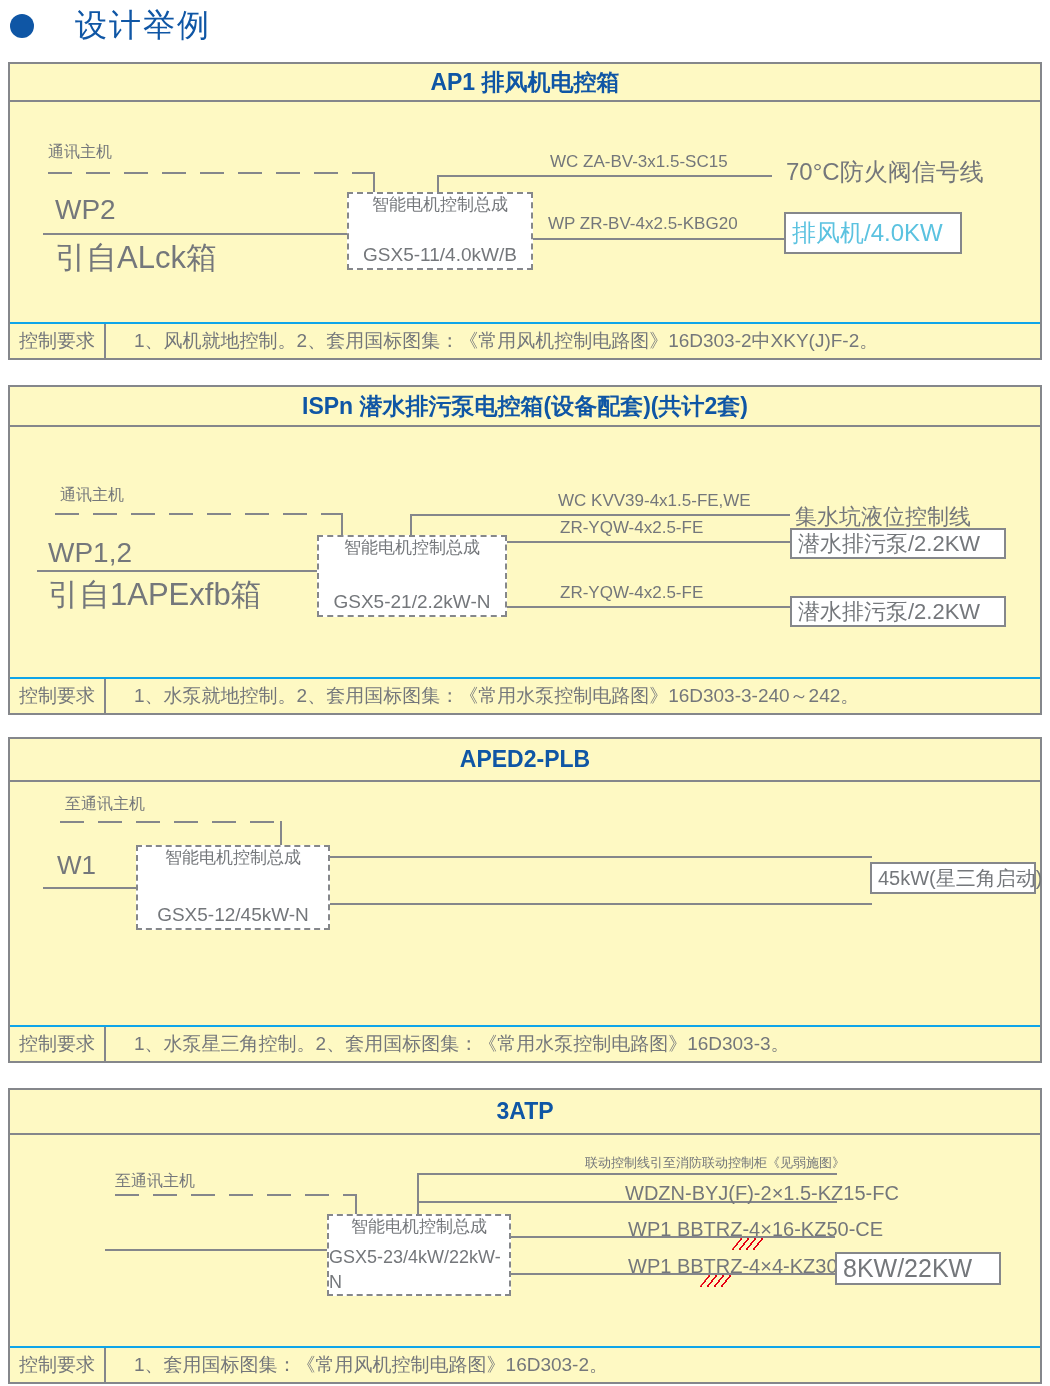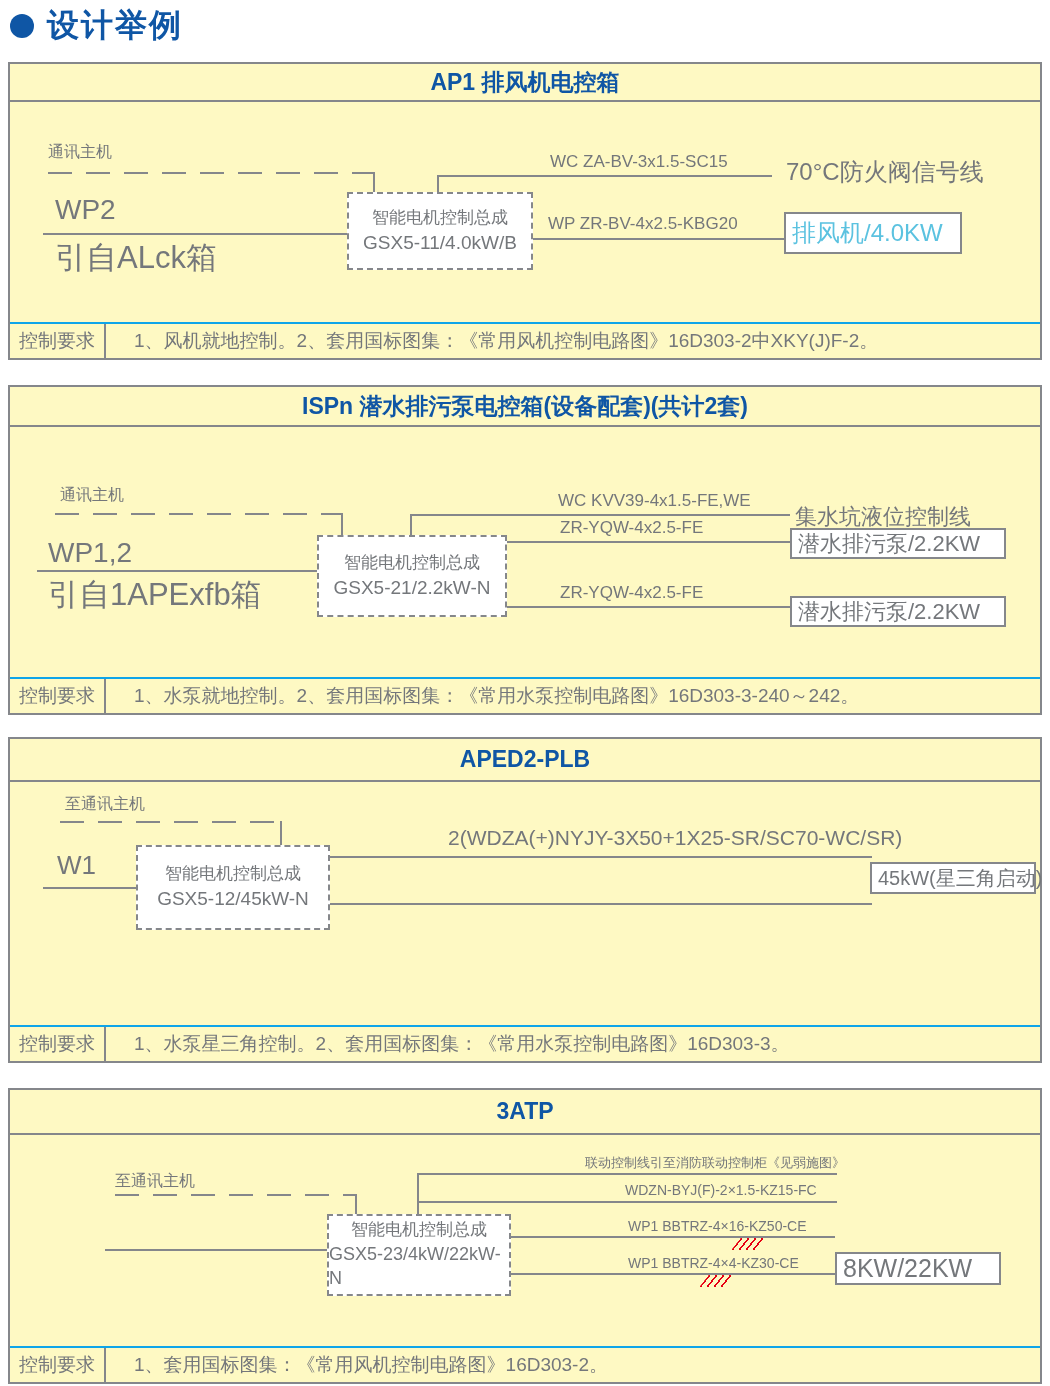--- a/index.html
+++ b/index.html
@@ -3,21 +3,21 @@
 <meta charset="utf-8">
 <style>
   * { margin:0; padding:0; box-sizing:border-box; }
   html,body { background:#fff; }
   body {
     position:relative; width:1050px; height:1386px; overflow:hidden;
     font-family:"Liberation Sans", sans-serif; color:#74777b;
   }
   .page-heading { position:absolute; left:10px; top:4px; display:flex; align-items:center; gap:13px; color:#0F56A5; }
   .bullet { width:24px; height:24px; border-radius:50%; background:#0F56A5; flex:none; }
-  .heading-text { font-size:32px; font-weight:bold; letter-spacing:2px; }
+  .heading-text { font-size:32px; font-weight:normal; letter-spacing:2px;margin-left:28px; }
 
   .panel {
     position:absolute; left:8px; width:1034px;
     border:2px solid #85878B; background:#fef9c3;
     display:flex; flex-direction:column;
   }
   .panel-title {
     border-bottom:2px solid #85878B; flex:none;
     display:flex; align-items:center; justify-content:center;
     color:#0F56A5; font-weight:bold; font-size:23px;
@@ -29,29 +29,29 @@
   }
   .control-label { width:96px; flex:none; border-right:2px solid #85878B; display:flex; align-items:center; justify-content:center; }
   .control-text  { display:flex; align-items:center; padding-left:28px; white-space:nowrap; }
 
   .lbl   { position:absolute; white-space:nowrap; color:#74777b; }
   .hline { position:absolute; height:2px; background:#85878B; }
   .vline { position:absolute; width:2px;  background:#85878B; }
   .dashline { position:absolute; height:2px;
               background:repeating-linear-gradient(to right,#85878B 0 24px,transparent 24px 38px); }
   .dbox  { position:absolute; border:2px dashed #85878B; background:#fff;
-           display:flex; flex-direction:column; align-items:center; justify-content:center; line-height:1.35; }
+           display:flex; flex-direction:column; align-items:center; justify-content:space-between; line-height:1.35; }
   .dbox .l1 { font-size:17px; }
   .dbox .l2 { font-size:19px; }
   .obox  { position:absolute; border:2px solid #85878B; background:#fff;
            display:flex; align-items:center; padding-left:6px; white-space:nowrap; }
   .cyan  { color:#5BC2E0; }
   .hatch { position:absolute; width:24px; height:12px; transform:skewX(-38deg);
            background:repeating-linear-gradient(to right,#E60012 0 2px,transparent 2px 7px); }
-  .f13{font-size:13px}.f14{font-size:14px}.f16{font-size:16px}.f17{font-size:17px}
+  .f13{font-size:13px}.f14{font-size:20px}.f16{font-size:16px}.f17{font-size:17px}
   .f20{font-size:20px}.f21{font-size:21px}.f22{font-size:22px}.f23{font-size:31px}
   .f24{font-size:24px}.f25{font-size:25px}.f26{font-size:26px}.f28{font-size:28px}
 </style>
 </head>
 <body>
 
 <header class="page-heading">
   <span class="bullet"></span>
   <span class="heading-text">设计举例</span>
 </header>
@@ -137,21 +137,20 @@
 
     <span class="lbl f26" style="left:47px;top:68px">W1</span>
     <div class="hline" style="left:33px;top:105px;width:93px"></div>
 
     <div class="dbox" style="left:126px;top:63px;width:194px;height:85px">
       <span class="l1">智能电机控制总成</span>
       <span class="l2">GSX5-12/45kW-N</span>
     </div>
 
     <div class="hline" style="left:320px;top:74px;width:542px"></div>
-    <span class="lbl f21" style="left:438px;top:44px">2(WDZA(+)NYJY-3X50+1X25-SR/SC70-WC/SR)</span>
     <div class="obox f20" style="left:860px;top:80px;width:166px;height:32px">
       <span>45kW(星三角启动)</span>
     </div>
     <div class="hline" style="left:320px;top:121px;width:542px"></div>
   </div>
   <div class="panel-control">
     <div class="control-label">控制要求</div>
     <div class="control-text">1、水泵星三角控制。2、套用国标图集：《常用水泵控制电路图》16D303-3。</div>
   </div>
 </section>

